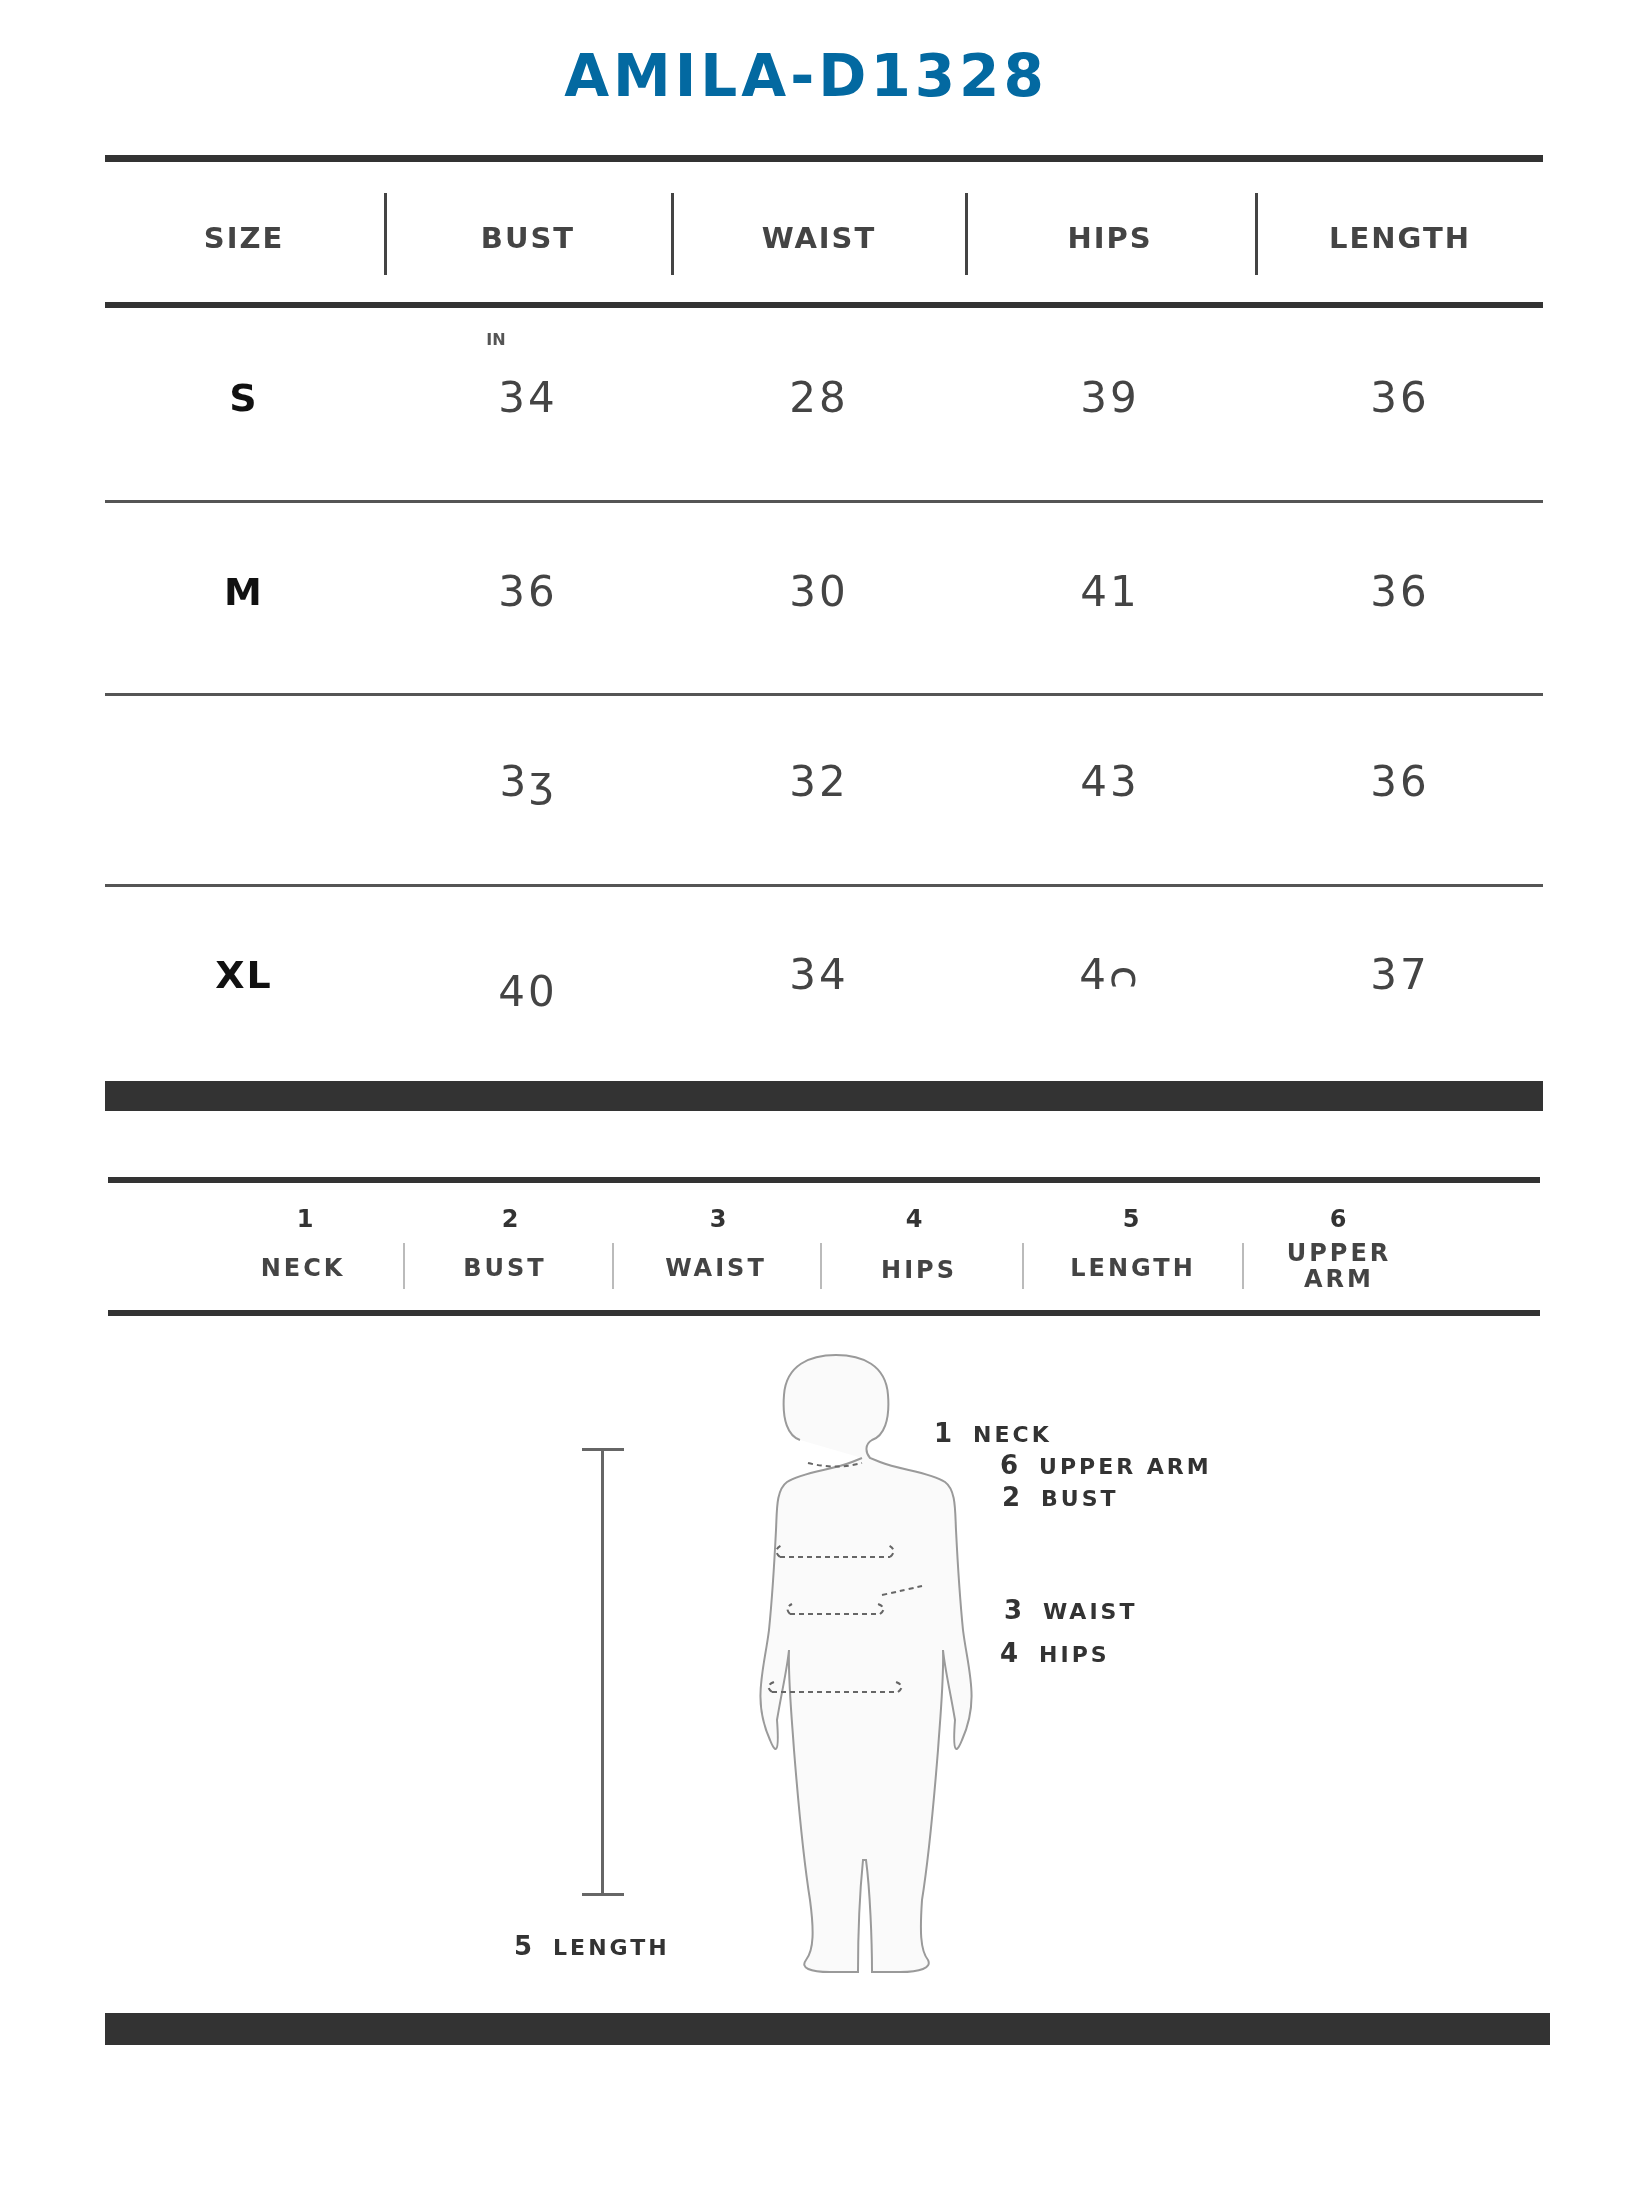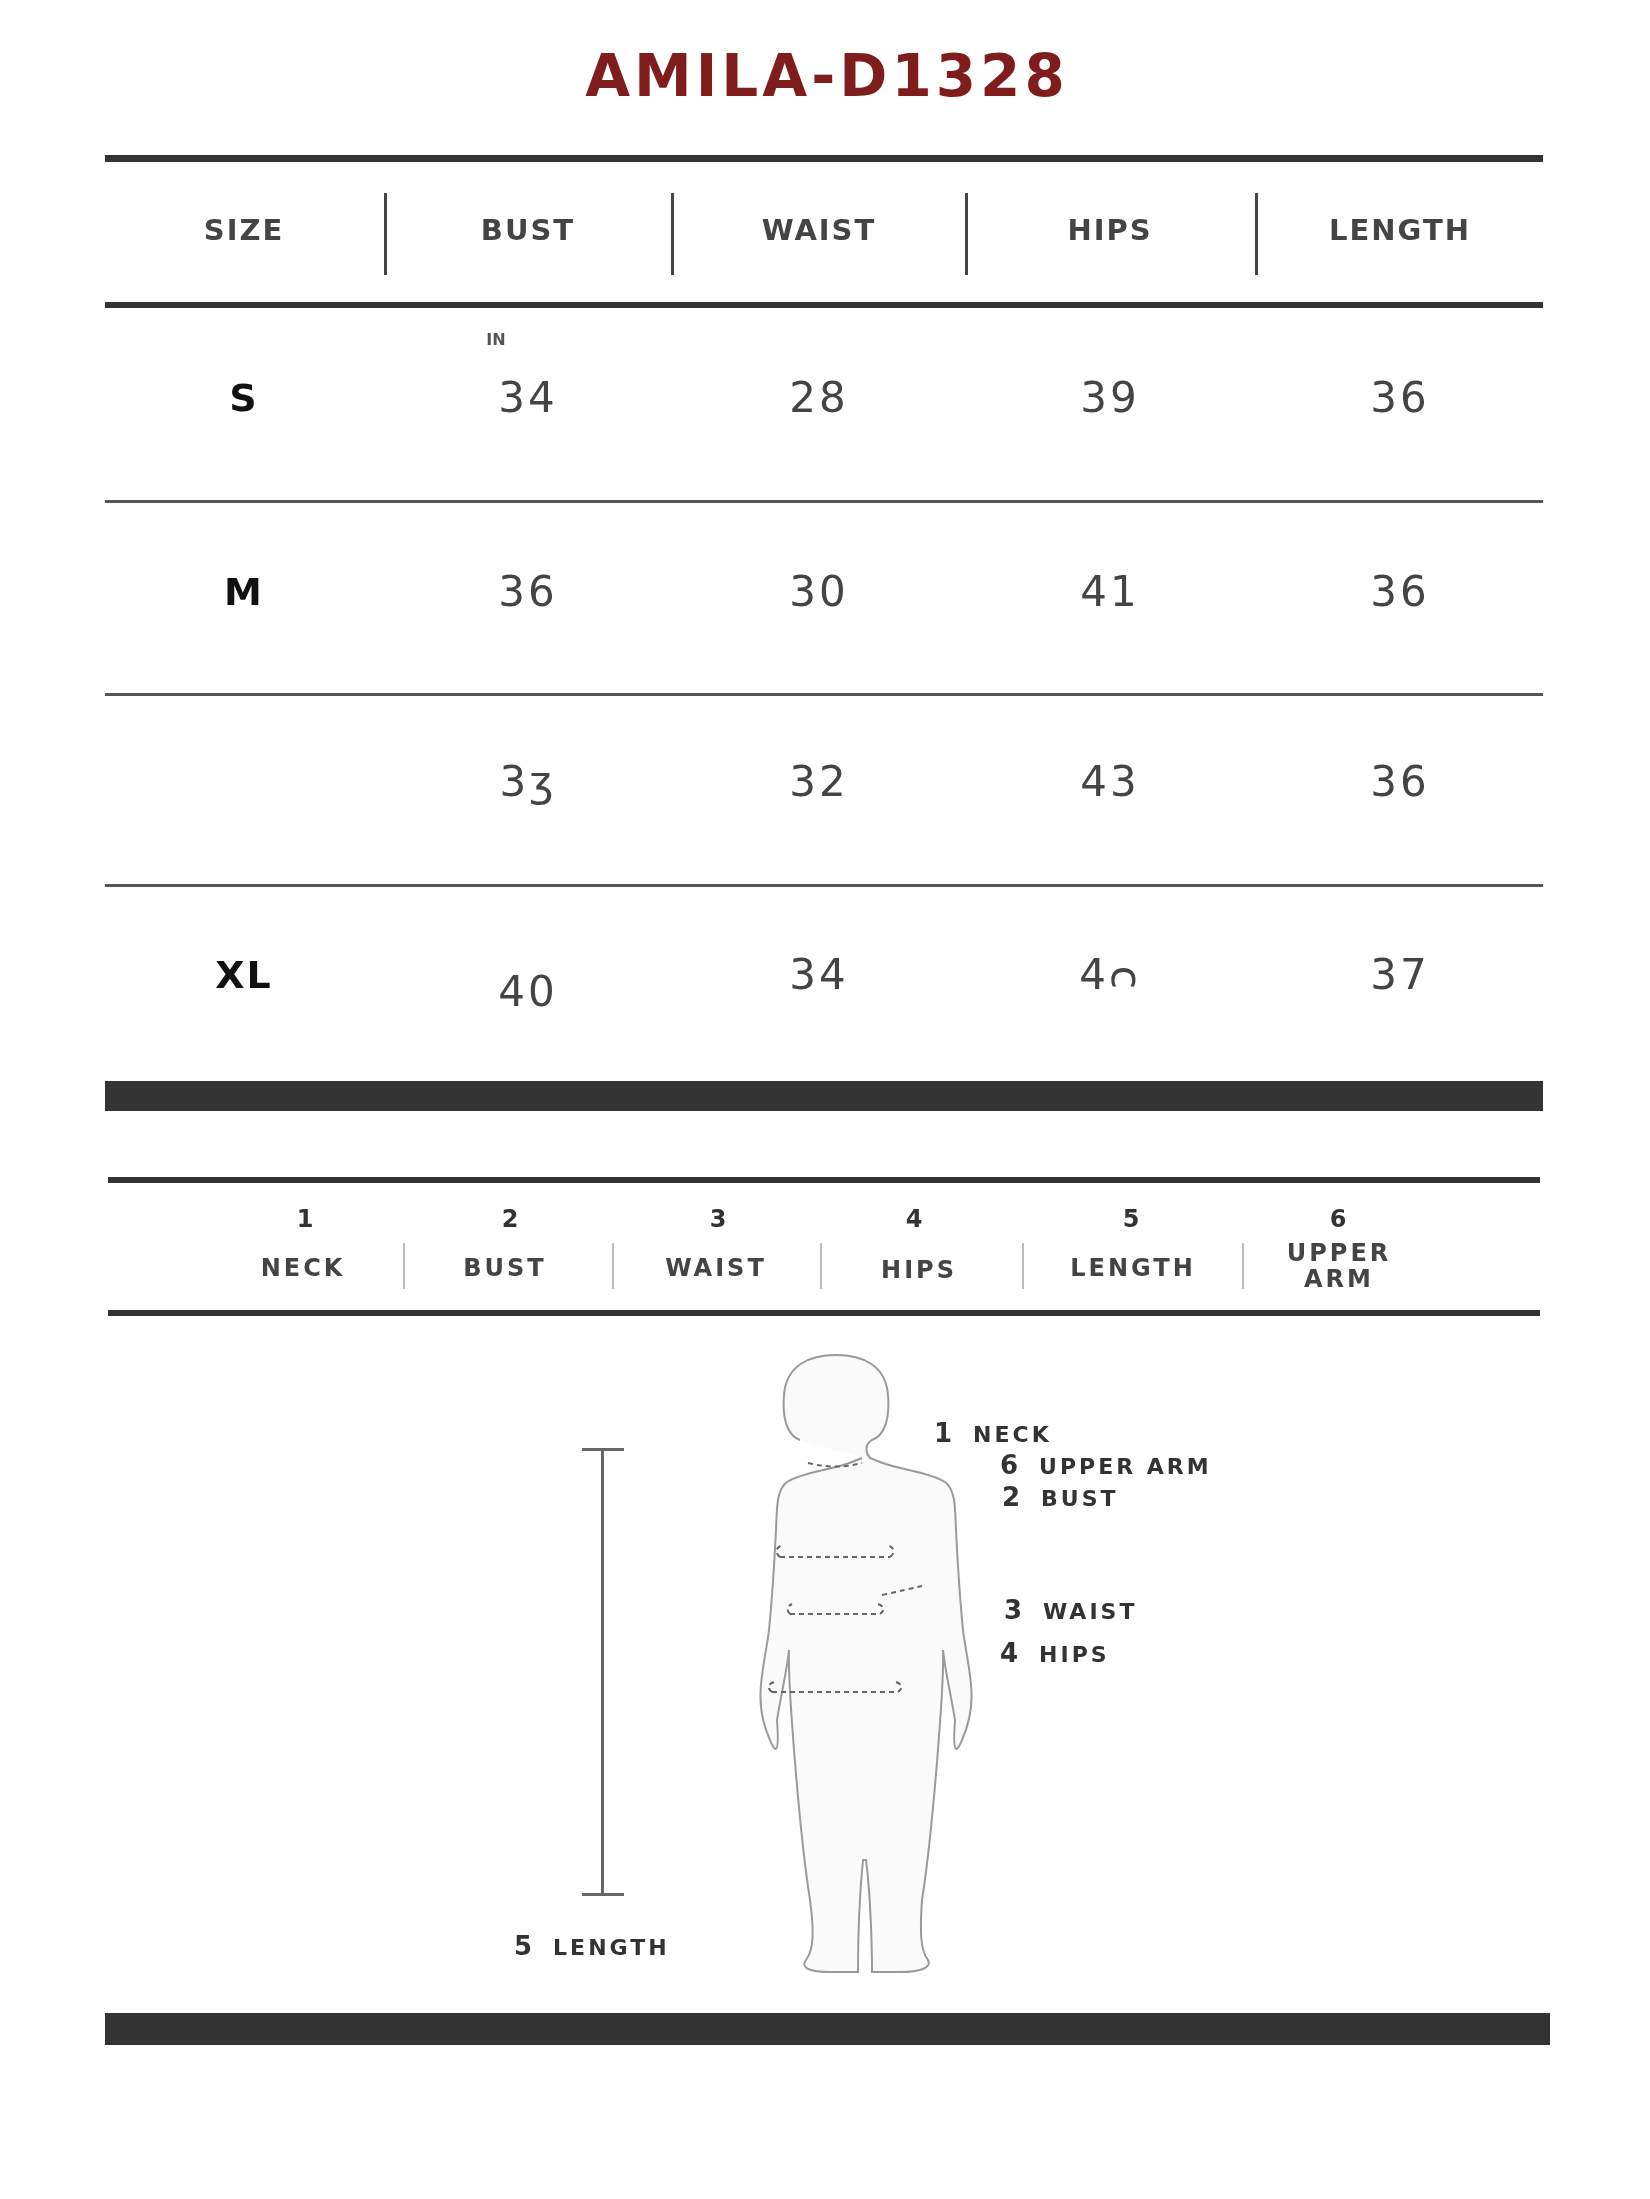--- a/index.html
+++ b/index.html
@@ -1,25 +1,25 @@
 <!DOCTYPE html>
 <html><head>
 <meta charset="utf-8">
 <style>
   html, body { margin:0; padding:0; background:#ffffff; }
   body { width:1650px; height:2199px; position:relative; overflow:hidden;
          font-family:"DejaVu Sans", sans-serif; color:#333; }
   .abs { position:absolute; }
   .center { transform:translateX(-50%); text-align:center; white-space:nowrap; }
-  .title { top:42px; left:827px; font-size:58px; font-weight:bold; letter-spacing:4px; color:#7f1d1d; }
+  .title { top:42px; left:806px; font-size:58px; font-weight:bold; letter-spacing:4px; color:#0369a1; }
   .rule { position:absolute; background:#333; }
   .thin { position:absolute; background:#555; height:3px; }
   .vdiv { position:absolute; background:#444; width:3px; }
   .vdiv-light { position:absolute; background:#bbb; width:2px; }
-  .hdr { font-size:29px; font-weight:bold; letter-spacing:2px; color:#444; }
+  .hdr { font-size:29px; font-weight:bold; letter-spacing:2px; color:#444;margin-top:8px; }
   .unit { font-size:16px; color:#555; font-weight:bold; }
   .sz { font-size:38px; font-weight:bold; color:#111; letter-spacing:2px; }
   .val { font-size:42px; color:#444; letter-spacing:3px; }
   .num { font-size:24px; font-weight:bold; color:#333; }
   .lab { font-size:24px; font-weight:bold; letter-spacing:3px; color:#444; line-height:26px; }
   .fig-lab { font-size:22px; font-weight:bold; letter-spacing:3px; color:#333; white-space:nowrap; }
   .fig-lab .n { font-size:26px; margin-right:18px; }
 </style>
 </head>
 <body>

